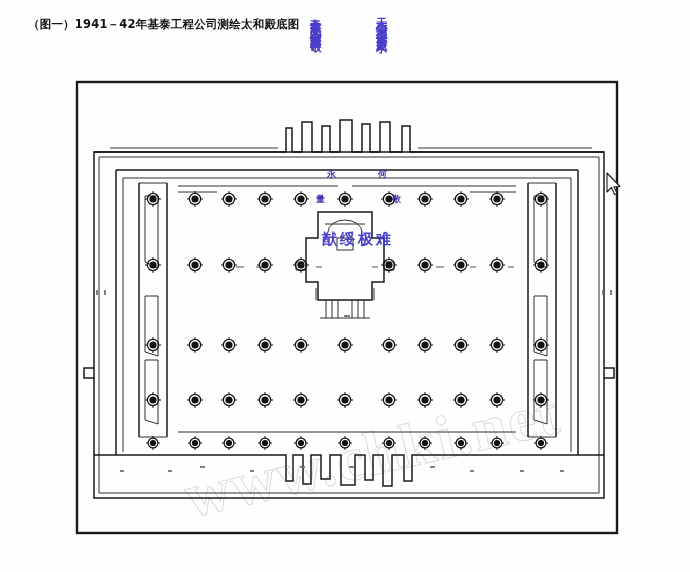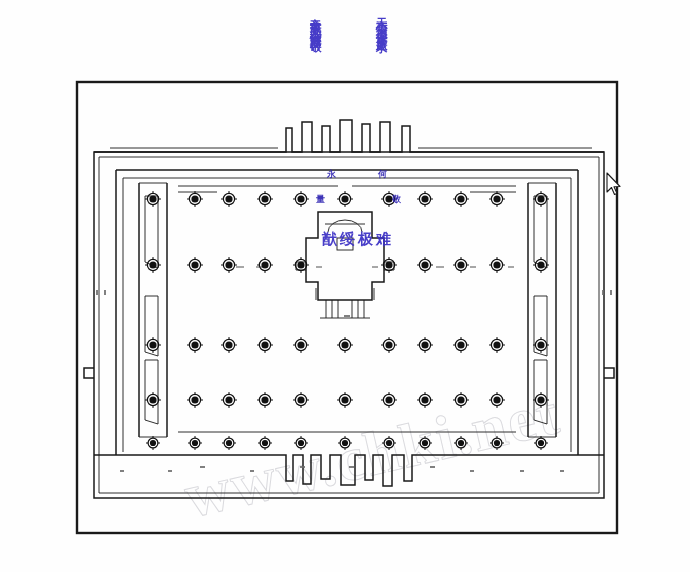--- a/index.html
+++ b/index.html
@@ -53,20 +53,21 @@
 </style>
 </head>
 <body>
 
 <div id="root">
 
   <div class="watermark">
     <div class="wm-text">www.chki.net</div>
   </div>
 
+  <div class="caption">（图一）1941－42年基泰工程公司测绘太和殿底图</div>
 
   <svg class="plan" viewBox="0 0 690 572">
     <defs>
       <g id="colmark">
         <circle class="col" cx="0" cy="0" r="3.6"></circle>
         <circle class="colring" cx="0" cy="0" r="5.6"></circle>
         <line class="spk" x1="-8" y1="0" x2="-5.4" y2="0"></line>
         <line class="spk" x1="5.4" y1="0" x2="8" y2="0"></line>
         <line class="spk" x1="0" y1="-8" x2="0" y2="-5.4"></line>
         <line class="spk" x1="0" y1="5.4" x2="0" y2="8"></line>

